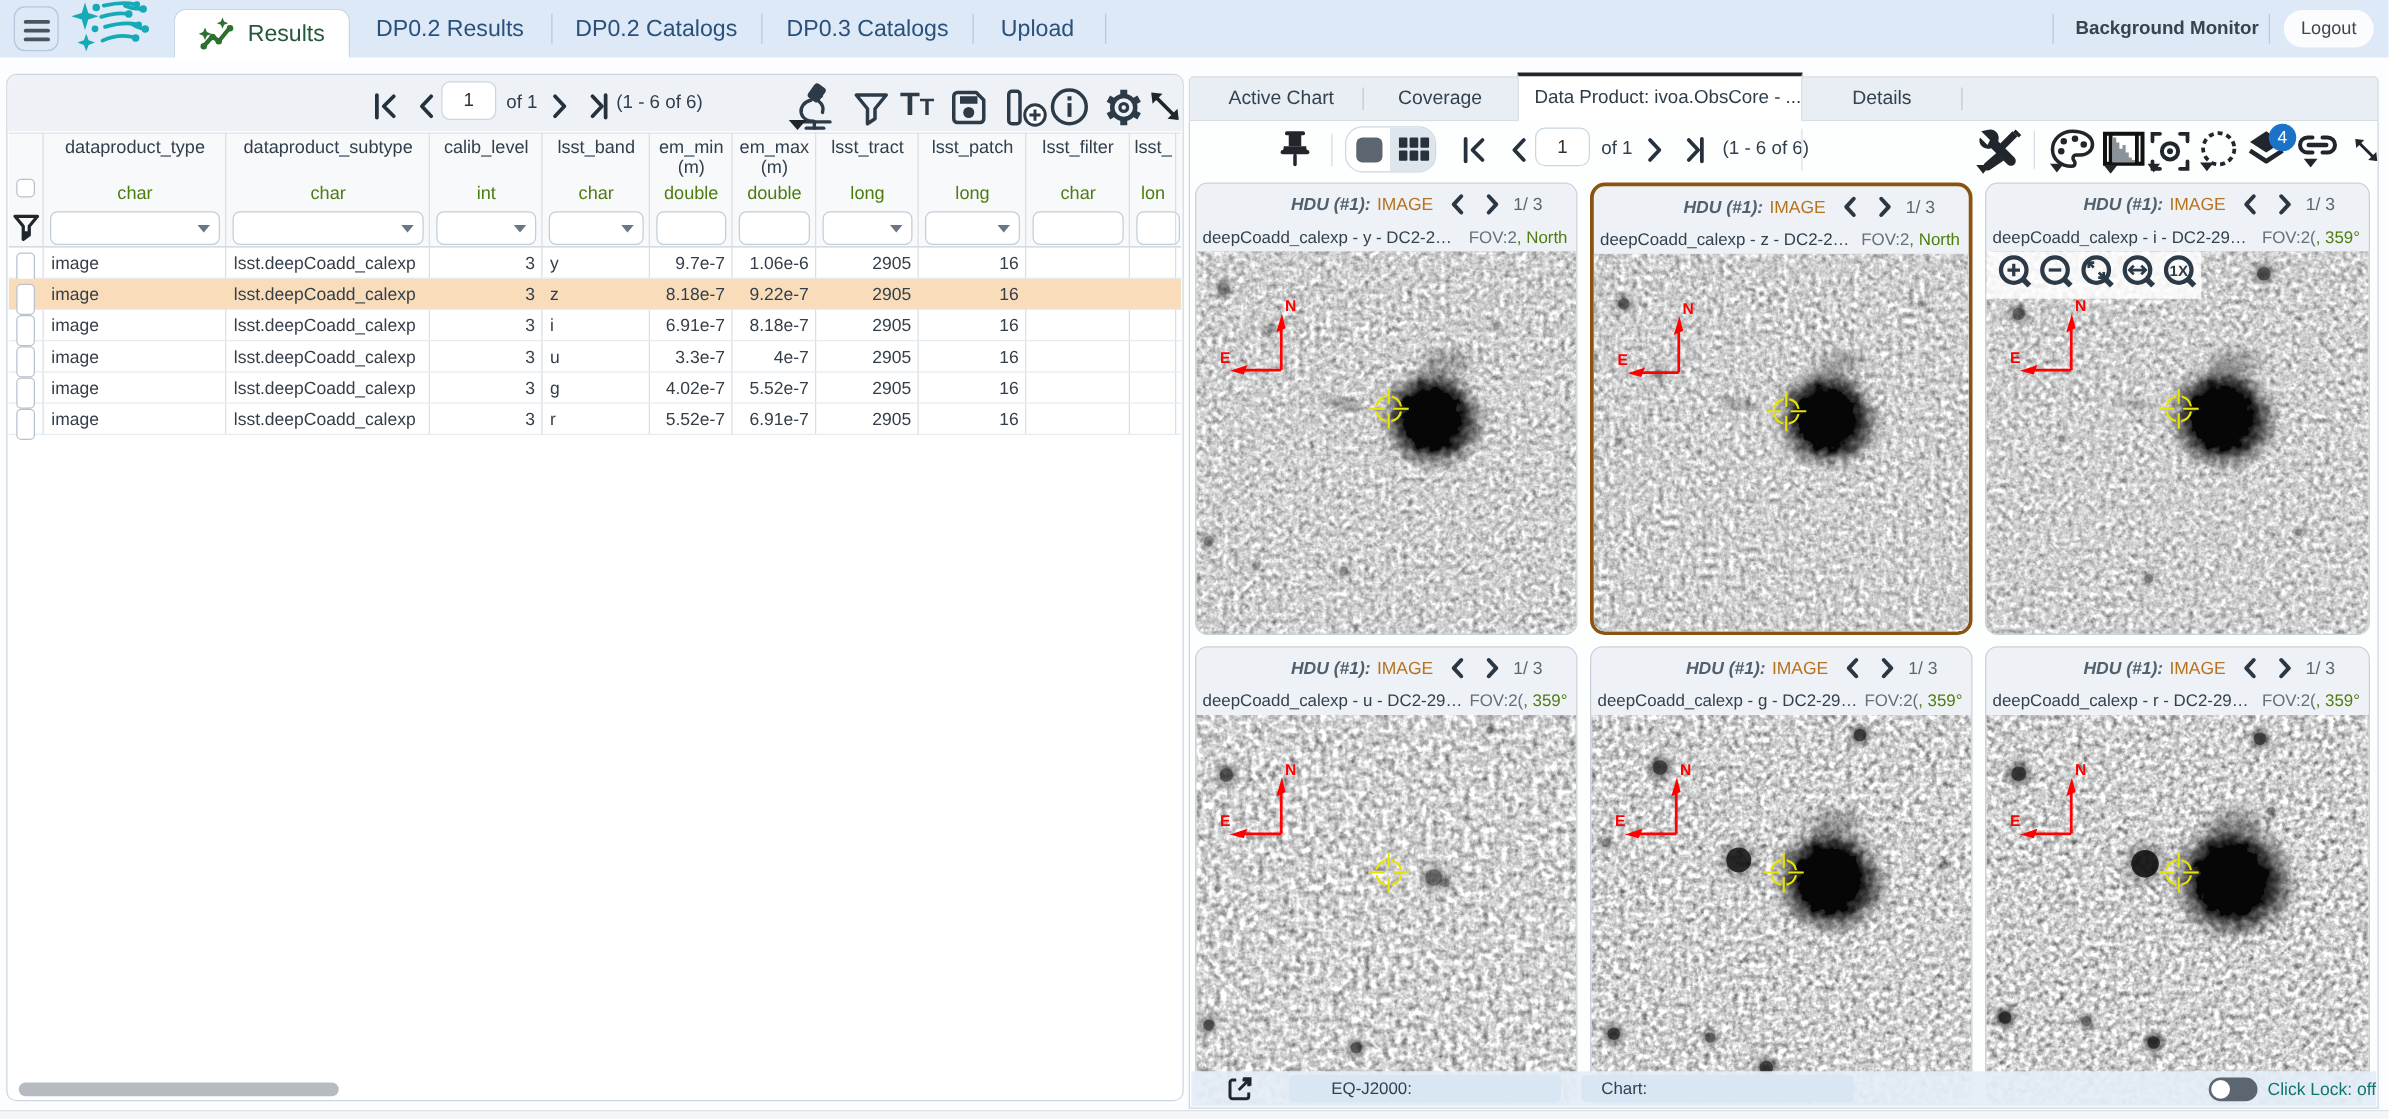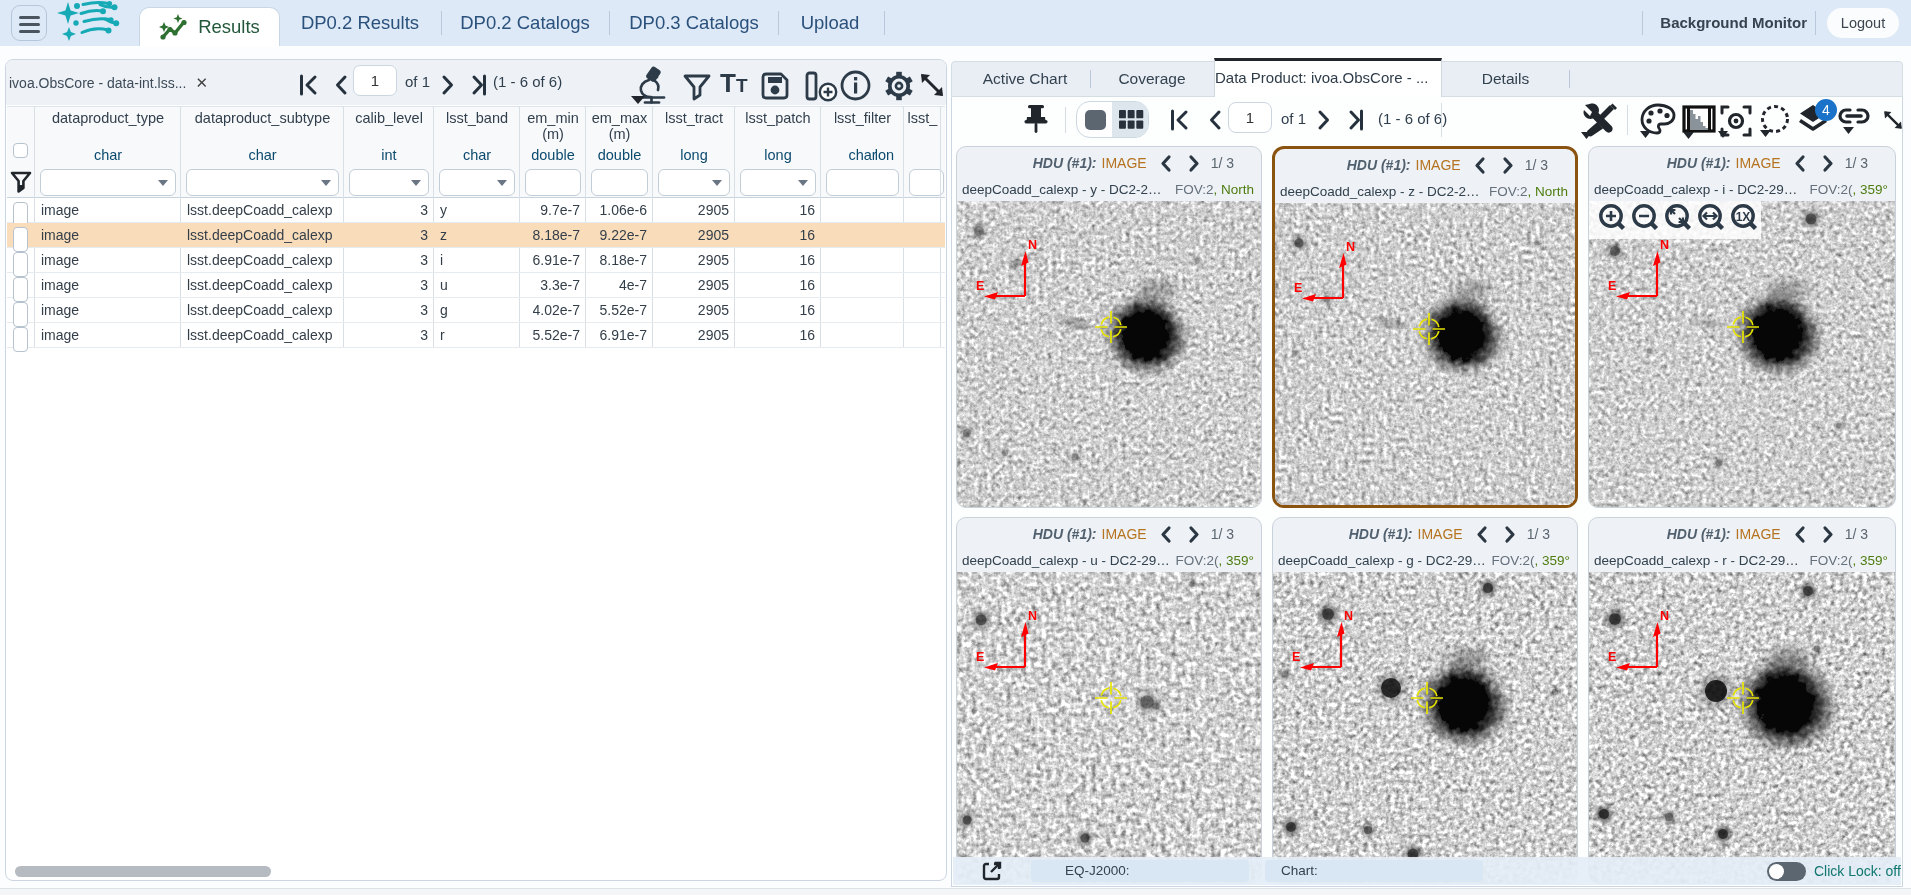--- a/index.html
+++ b/index.html
@@ -23,34 +23,34 @@
   font-size:14.5px;color:#3c4650;text-align:center;line-height:30px}
 #lpanel{position:absolute;left:5px;top:59px;width:942px;height:822px;background:#fff;
   border:1px solid #ccd6e2;border-radius:8px}
 #ltoolbar{position:absolute;left:0;top:0;width:940px;height:45px;background:#eef2f7;border-radius:7px 7px 0 0}
 #ltab{position:absolute;left:1px;top:5px;height:36px;line-height:36px;font-size:14px;color:#3d4b59;padding-left:2px}
 #ltab .x{font-size:15px;color:#444;margin-left:9px}
 .pgtext{position:absolute;font-size:15px;color:#2f3e4c;white-space:nowrap}
 .pgbox{position:absolute;background:#fff;border:1px solid #ccd6e0;border-radius:7px;text-align:center;font-size:15px;color:#333}
 #thead{position:absolute;left:1px;top:46px;width:938px;height:92px;background:#f7f9fb;border-bottom:1px solid #c9d3dd;border-top:1px solid #dde3ea}
 .hname{position:absolute;text-align:center;font-size:14.5px;color:#323f4c;white-space:nowrap;overflow:hidden}
-.htype{position:absolute;text-align:center;font-size:14.5px;color:#0c4a6e;overflow:hidden}
+.htype{position:absolute;text-align:center;font-size:14.5px;color:#4d7c0f;overflow:hidden}
 .fin{position:absolute;height:27px;background:#fff;border:1px solid #c3cdd8;border-radius:6px}
 .fin .car{position:absolute;right:7px;top:10px;width:0;height:0;border-left:5px solid transparent;
   border-right:5px solid transparent;border-top:6px solid #6a7684}
 .vline{position:absolute;width:1px;background:#d9dfe6}
 .row{position:absolute;left:1px;width:938px;height:25px;border-bottom:1px solid #e6ebf0;font-size:14px;color:#333e49}
 .row div{position:absolute;top:0;height:25px;line-height:24px;white-space:nowrap;overflow:hidden}
 .cbx{position:absolute;width:15px;height:15px;border:1px solid #b6c2ce;border-radius:4px;background:#fff}
 #hscroll{position:absolute;left:9px;top:806px;width:256px;height:11px;background:#b6bbc1;border-radius:6px}
 #rtabstrip{position:absolute;left:951px;top:61px;width:952px;height:36px;background:#e9eef5;border:1px solid #d4dce4;border-radius:4px 4px 0 0}
 .rtab{position:absolute;top:61px;height:36px;line-height:36px;font-size:15.5px;color:#33424f;text-align:center}
 #rtab-active{position:absolute;left:1214px;top:58px;width:228px;height:40px;background:#fff;
   border:1px solid #cfd7df;border-top:3px solid #20262c;border-bottom:none;
-  text-align:left;line-height:34px;font-size:15px;color:#2e3c49;white-space:nowrap;overflow:hidden}
+  text-align:right;line-height:34px;font-size:15px;color:#2e3c49;white-space:nowrap;overflow:hidden}
 #rpanel{position:absolute;left:951px;top:97px;width:952px;height:790px;background:#fdfefe;
   border:1px solid #ccd6e2;border-top:none}
 #viewtog{position:absolute;left:124px;top:4px;width:73px;height:37px;background:#fff;border:1px solid #ccd8e2;border-radius:14px;overflow:hidden}
 #viewtog .b2{position:absolute;right:0;top:0;width:36px;height:100%;background:#dce6ec}
 #viewtog .sq{position:absolute;left:8px;top:8px;width:21px;height:20px;background:#5c6671;border-radius:5px}
 .cell{position:absolute;background:#eef1f5;border:1px solid #c9d2da;border-radius:10px;overflow:hidden}
 .ch1{position:absolute;left:0;top:2px;width:100%;height:28px;display:flex;align-items:center;justify-content:flex-end;
   padding-right:27px;font-size:14px}
 .ch1 .hdu{font-style:italic;font-weight:bold;color:#51606e}
 .ch1 .img{color:#b5731f;margin-left:5px}
@@ -120,21 +120,20 @@
 <div class="tabtext" style="left:614px;width:160px">DP0.3 Catalogs</div>
 <div class="vsep" style="left:778px"></div>
 <div class="tabtext" style="left:750px;width:160px">Upload</div>
 <div class="vsep" style="left:884px"></div>
 <div class="vsep" style="left:1642px"></div>
 <div id="bgmon">Background Monitor</div>
 <div class="vsep" style="left:1815px"></div>
 <div id="logout">Logout</div>
 <div id="lpanel">
 <div id="ltoolbar"></div>
-<div id="ltab">ivoa.ObsCore - data-int.lss...<span class="x">✕</span></div>
 <svg class="ic" style="left:289px;top:12px" width="26" height="26" viewBox="0 0 26 26">
  <path d="M6.5 4 L6.5 22" stroke="#25313c" stroke-width="3.0" stroke-linecap="round" fill="none"></path>
  <path d="M20 5 L12 13 L20 21" stroke="#25313c" stroke-width="3.0" stroke-linecap="round" stroke-linejoin="round" fill="none"></path>
 </svg>
 <svg class="ic" style="left:324px;top:12px" width="22" height="26" viewBox="0 0 22 26">
  <path d="M15 5 L7.5 13 L15 21" stroke="#25313c" stroke-width="3.0" stroke-linecap="round" stroke-linejoin="round" fill="none"></path>
 </svg>
 <div class="pgbox" style="left:347px;top:5px;width:44px;height:31px;line-height:29px">1</div>
 <div class="pgtext" style="left:399px;top:13px">of 1</div>
 <svg class="ic" style="left:431px;top:12px" width="22" height="26" viewBox="0 0 22 26">
@@ -234,21 +233,21 @@
       </div>
 <div class="hname" style="left:728px;top:3px;width:86px">lsst_patch</div>
 <div class="htype" style="left:728px;top:40px;width:86px">long</div>
 <div class="fin" style="left:733px;top:62px;width:76px">
         <span class="car"></span>
       </div>
 <div class="hname" style="left:814px;top:3px;width:83px">lsst_filter</div>
 <div class="htype" style="left:814px;top:40px;width:83px">char</div>
 <div class="fin" style="left:819px;top:62px;width:73px"></div>
 <div class="hname" style="left:897px;top:3px;width:37px">lsst_</div>
-<div class="htype" style="left:859px;top:40px;width:37px">lon</div>
+<div class="htype" style="left:897px;top:40px;width:37px">lon</div>
 <div class="fin" style="left:902px;top:62px;width:35px"></div>
 </div>
 <div class="vline" style="left:28px;top:46px;height:242px"></div>
 <div class="vline" style="left:174px;top:46px;height:242px"></div>
 <div class="vline" style="left:337px;top:46px;height:242px"></div>
 <div class="vline" style="left:427px;top:46px;height:242px"></div>
 <div class="vline" style="left:513px;top:46px;height:242px"></div>
 <div class="vline" style="left:579px;top:46px;height:242px"></div>
 <div class="vline" style="left:646px;top:46px;height:242px"></div>
 <div class="vline" style="left:728px;top:46px;height:242px"></div>

